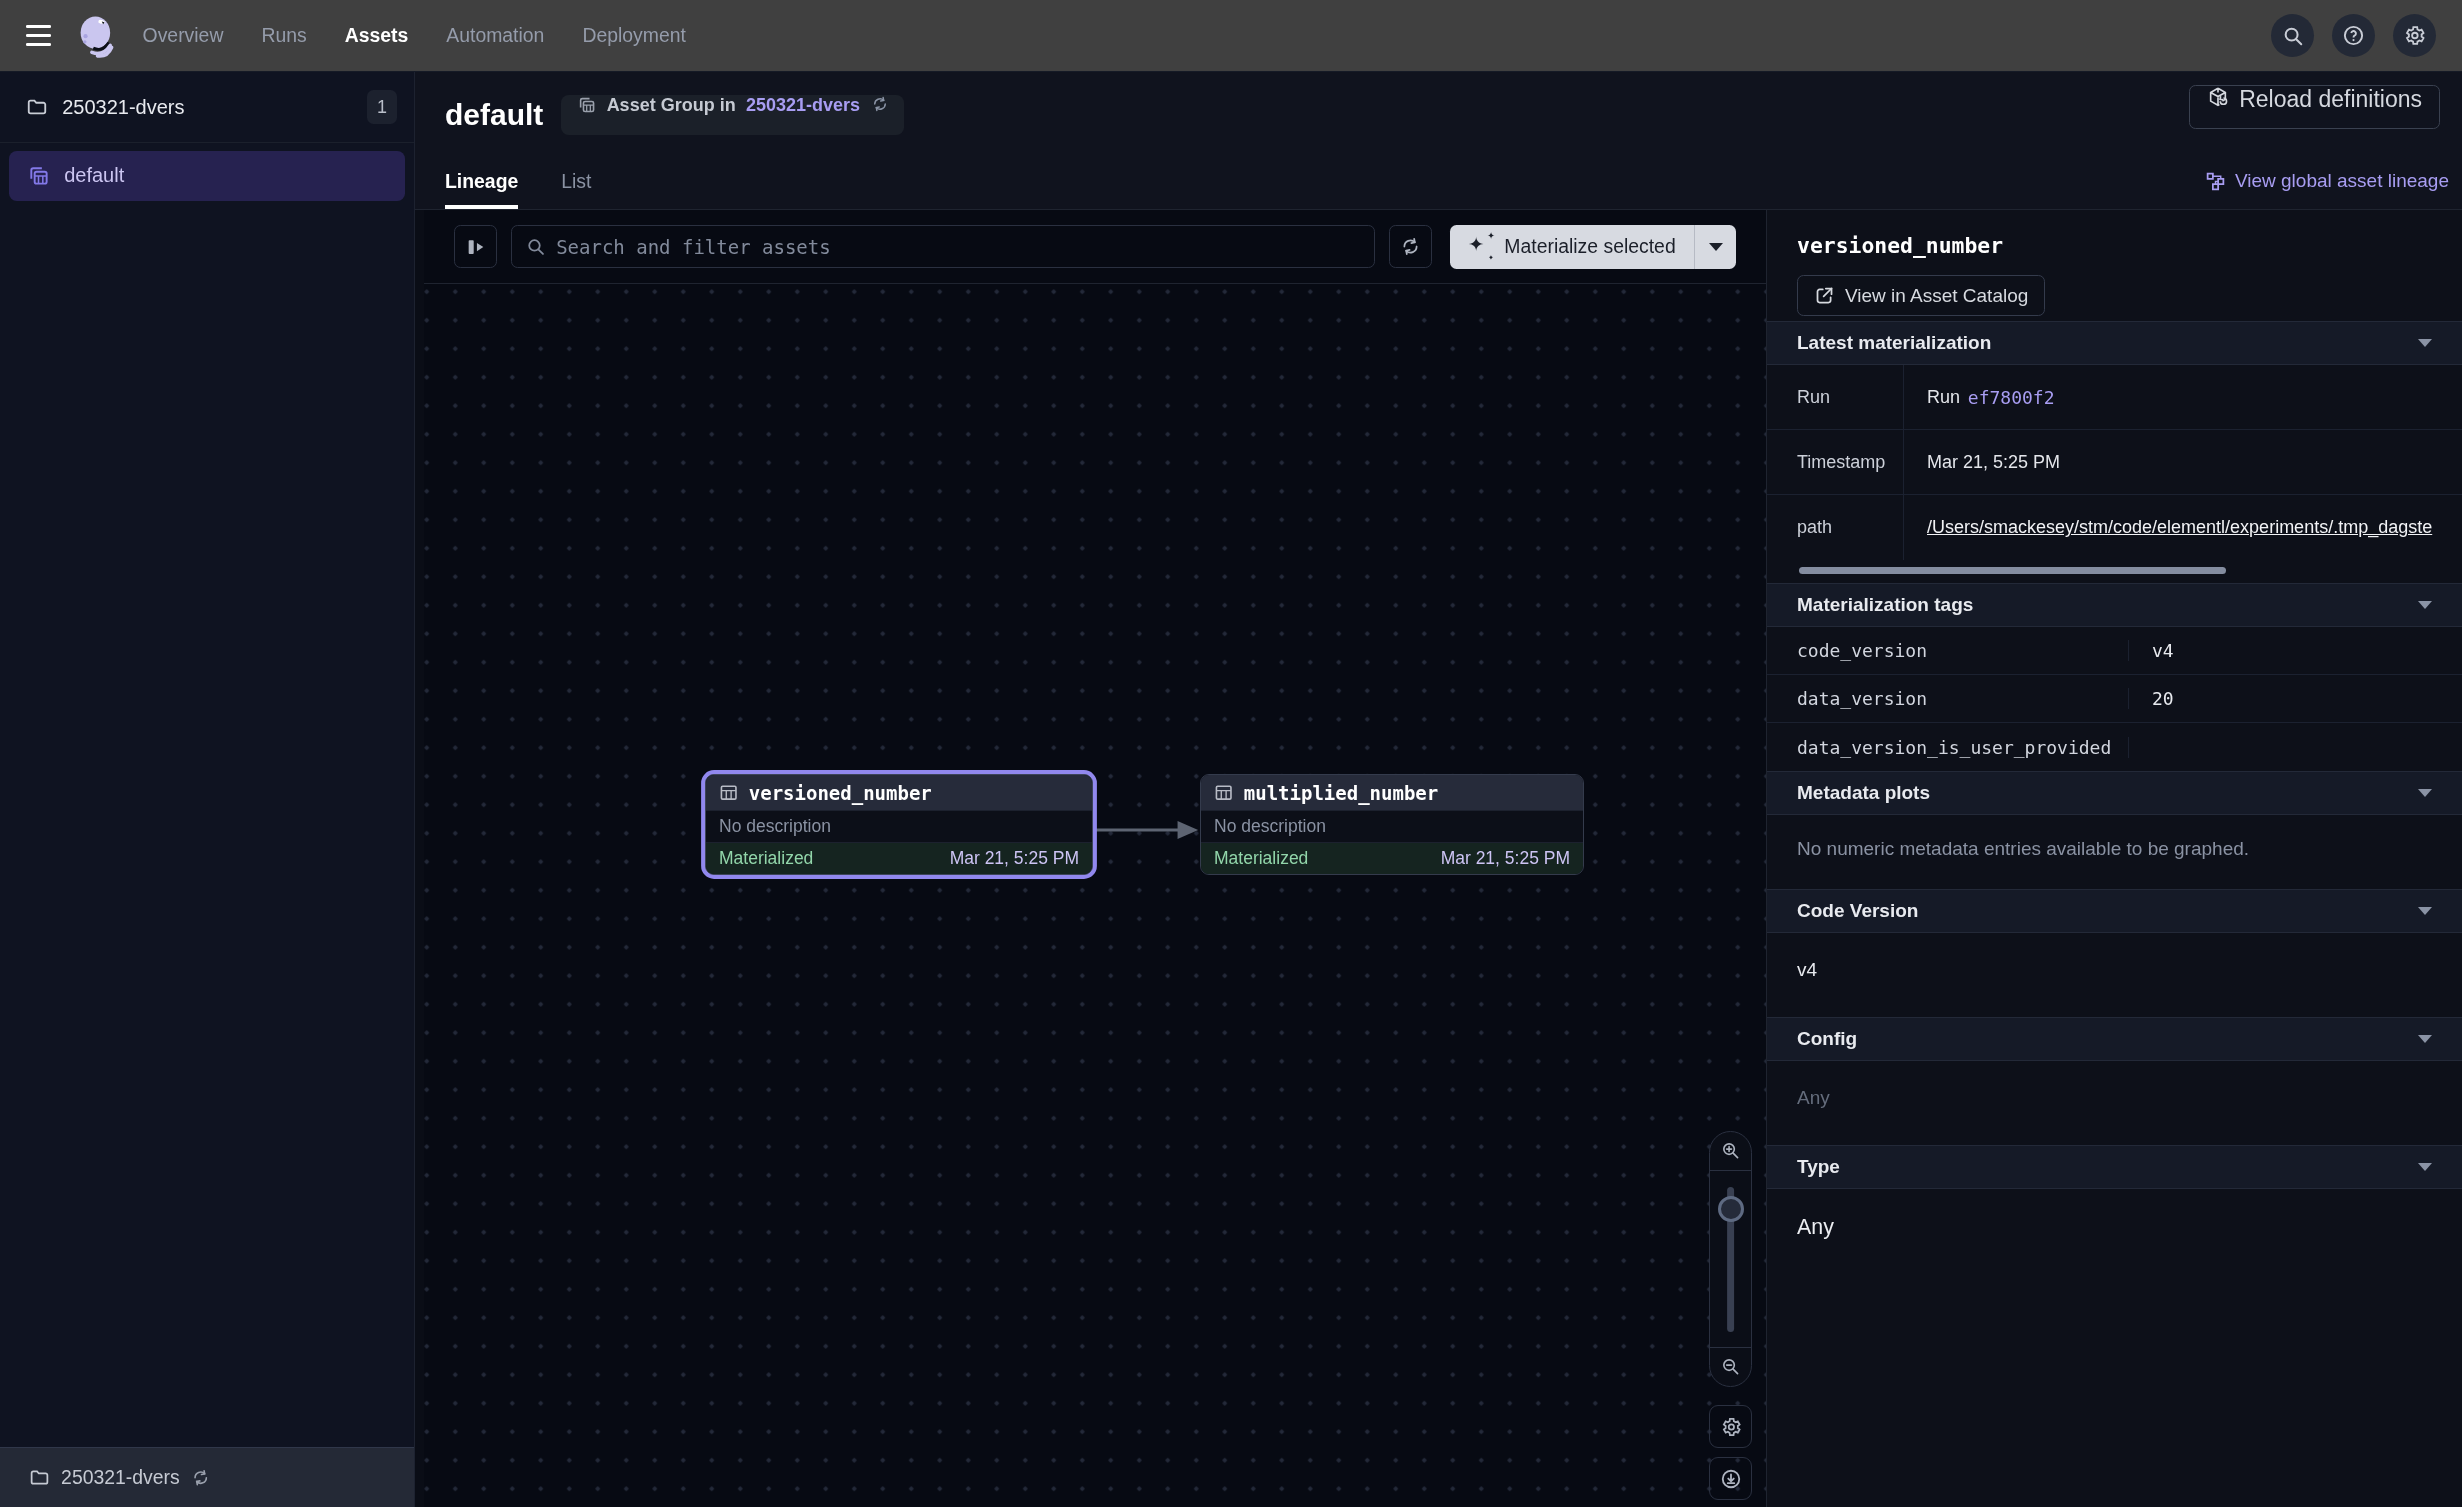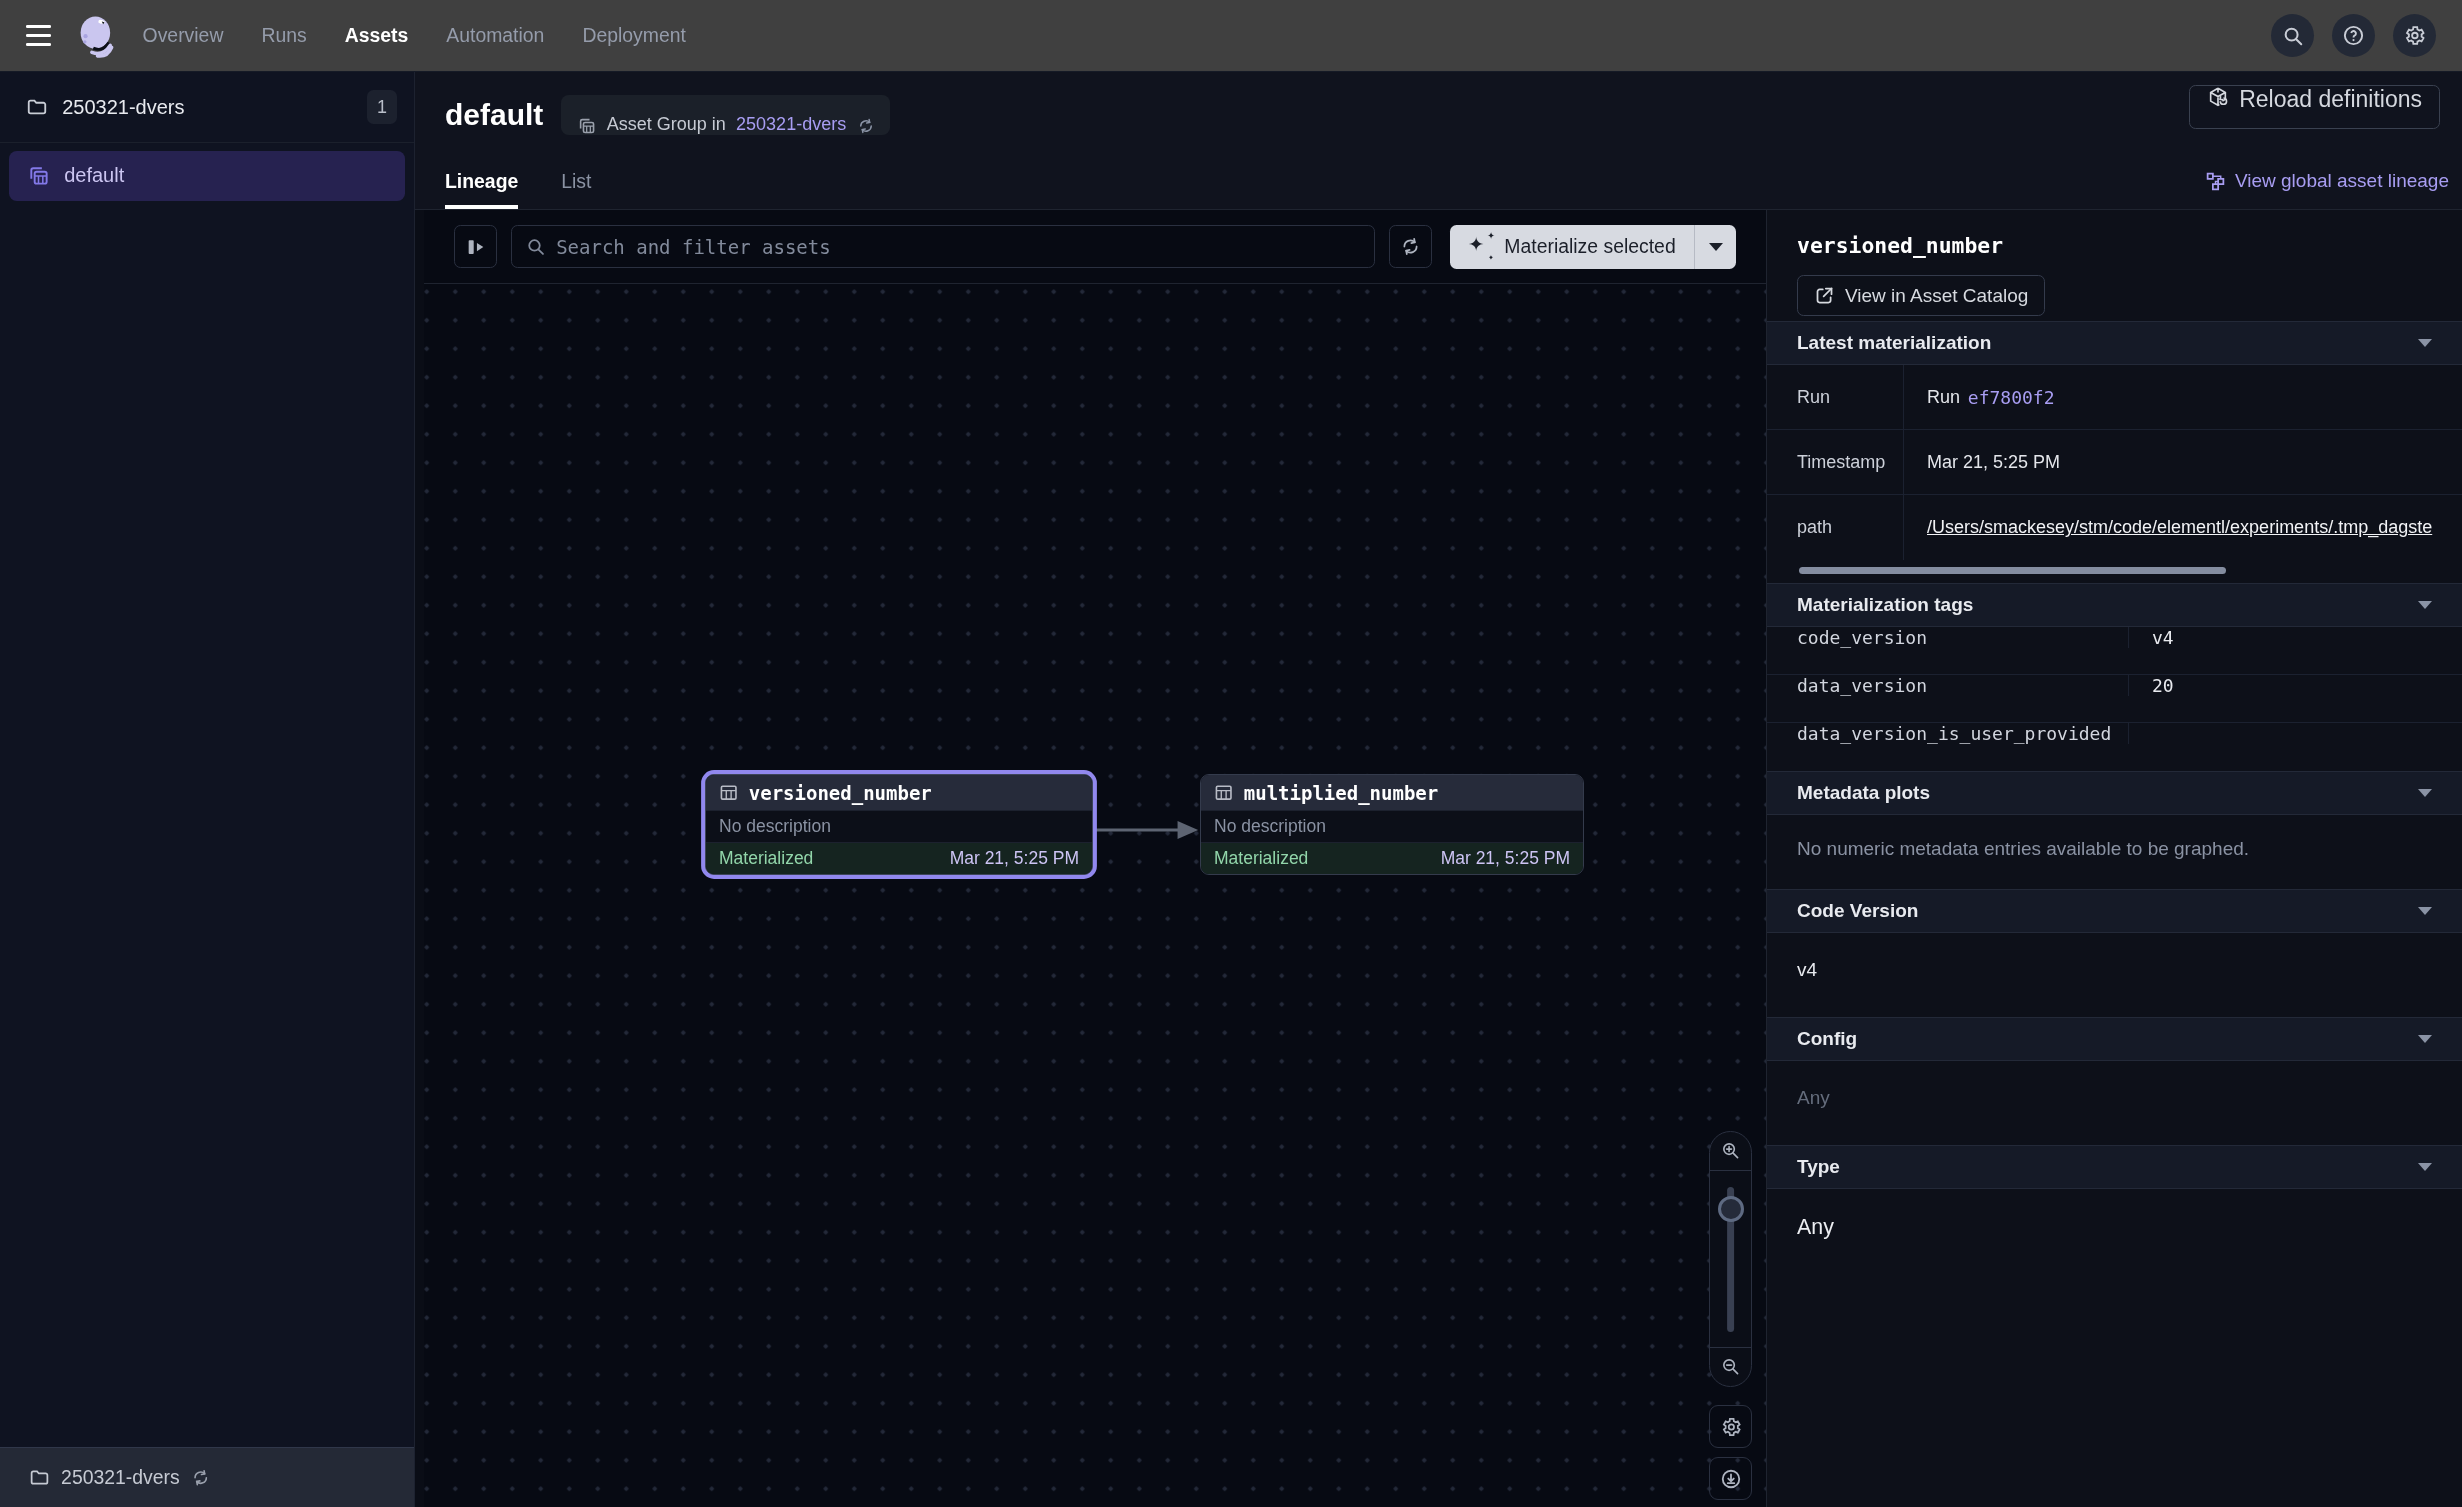--- a/index.html
+++ b/index.html
@@ -54,22 +54,22 @@
   }
 
   
   .content-col { flex:1; display:flex; flex-direction:column; }
 
   
   .page-header { height:138px; background:#10131e; border-bottom:1.3px solid #1f2430; position:relative; }
   .title-row { display:flex; align-items:center; gap:18px; padding:23px 0 0 30px; }
   .page-title { font-size:30px; font-weight:700; color:#ffffff; }
   .group-badge {
-    display:inline-flex; align-items:flex-end; gap:10.4px; background:#1b2029; border-radius:7.8px;
-    height:40px; padding:0 15.5px; font-size:18px; color:#c6cad3;
+    display:inline-flex; align-items:flex-start; gap:10.4px; background:#1b2029; border-radius:7.8px;
+    height:40px; padding:0 15.5px; font-size:18px; color:#c6cad3;font-weight:bold;
   }
   .group-badge a { color:#a89df2; text-decoration:none; cursor:pointer; }
   .reload-btn {
     position:absolute; top:13px; right:22px; height:44px; border:1.3px solid #3a4150; border-radius:6.5px;
     display:inline-flex; align-items:flex-start; gap:10.4px; padding:0 17px; color:#d5d8df; font-size:23px; cursor:pointer;
   }
   .tabs { position:absolute; left:30px; bottom:0; display:flex; gap:43px; height:56px; align-items:center; }
   .tab { font-size:19.4px; color:#8a92a3; cursor:pointer; position:relative; height:100%; display:flex; align-items:center; }
   .tab.active { color:#ffffff; font-weight:700; }
   .tab.active::after { content:""; position:absolute; left:0; right:0; bottom:0; height:3.9px; background:#ffffff; }
@@ -157,21 +157,21 @@
     display:flex; align-items:center; justify-content:space-between; padding:0 30px; cursor:pointer;
   }
   .sec .sec-label { font-size:19px; font-weight:700; color:#e8eaef; }
   .sec-caret { width:0; height:0; border-left:7.1px solid transparent; border-right:7.1px solid transparent; border-top:8.4px solid #8a93a5; }
   .kv-row { height:65px; display:flex; align-items:stretch; border-bottom:1.3px solid #1b2130; }
   .kv-label { width:137px; flex:none; border-right:1.3px solid #1b2130; display:flex; align-items:center; padding-left:30px; color:#ccd0d9; font-size:18px; }
   .kv-value { flex:1; display:flex; align-items:center; padding-left:23px; font-size:18px; color:#e4e6eb; overflow:hidden; }
   .run-link { color:#a89df2; font-family:"DejaVu Sans Mono", monospace; margin-left:7.8px; cursor:pointer; }
   .path-link { color:#f2f3f6; text-decoration:underline; white-space:nowrap; cursor:pointer; }
   .h-scrollbar { margin:6.5px 30px 9px 32px; width:427px; height:7.8px; border-radius:4.5px; background:#848da0; cursor:pointer; }
-  .tag-row { height:48px; display:flex; align-items:flex-start; border-bottom:1.3px solid #1b2130; }
+  .tag-row { height:48px; display:flex; align-items:center; border-bottom:1.3px solid #1b2130; }
   .tag-key { width:362px; flex:none; border-right:1.3px solid #1b2130; display:flex; align-items:center; padding-left:30px;
              font-family:"DejaVu Sans Mono", monospace; font-size:18px; color:#d2d6df; }
   .tag-val { flex:1; display:flex; align-items:center; padding-left:23px; font-family:"DejaVu Sans Mono", monospace; font-size:18px; color:#e8eaef; }
   .panel-msg { padding:23px 30px 28.5px 30px; color:#8a92a3; font-size:19px; }
   .panel-text { padding:26px 30px 36px 30px; font-size:19px; color:#e8eaef; }
   .panel-text.dim { color:#646c7c; }
   .panel-text.big { font-size:21.4px; padding:26px 30px 39px 30px; color:#eceef2; }
 
   svg { display:block; }
 </style>

